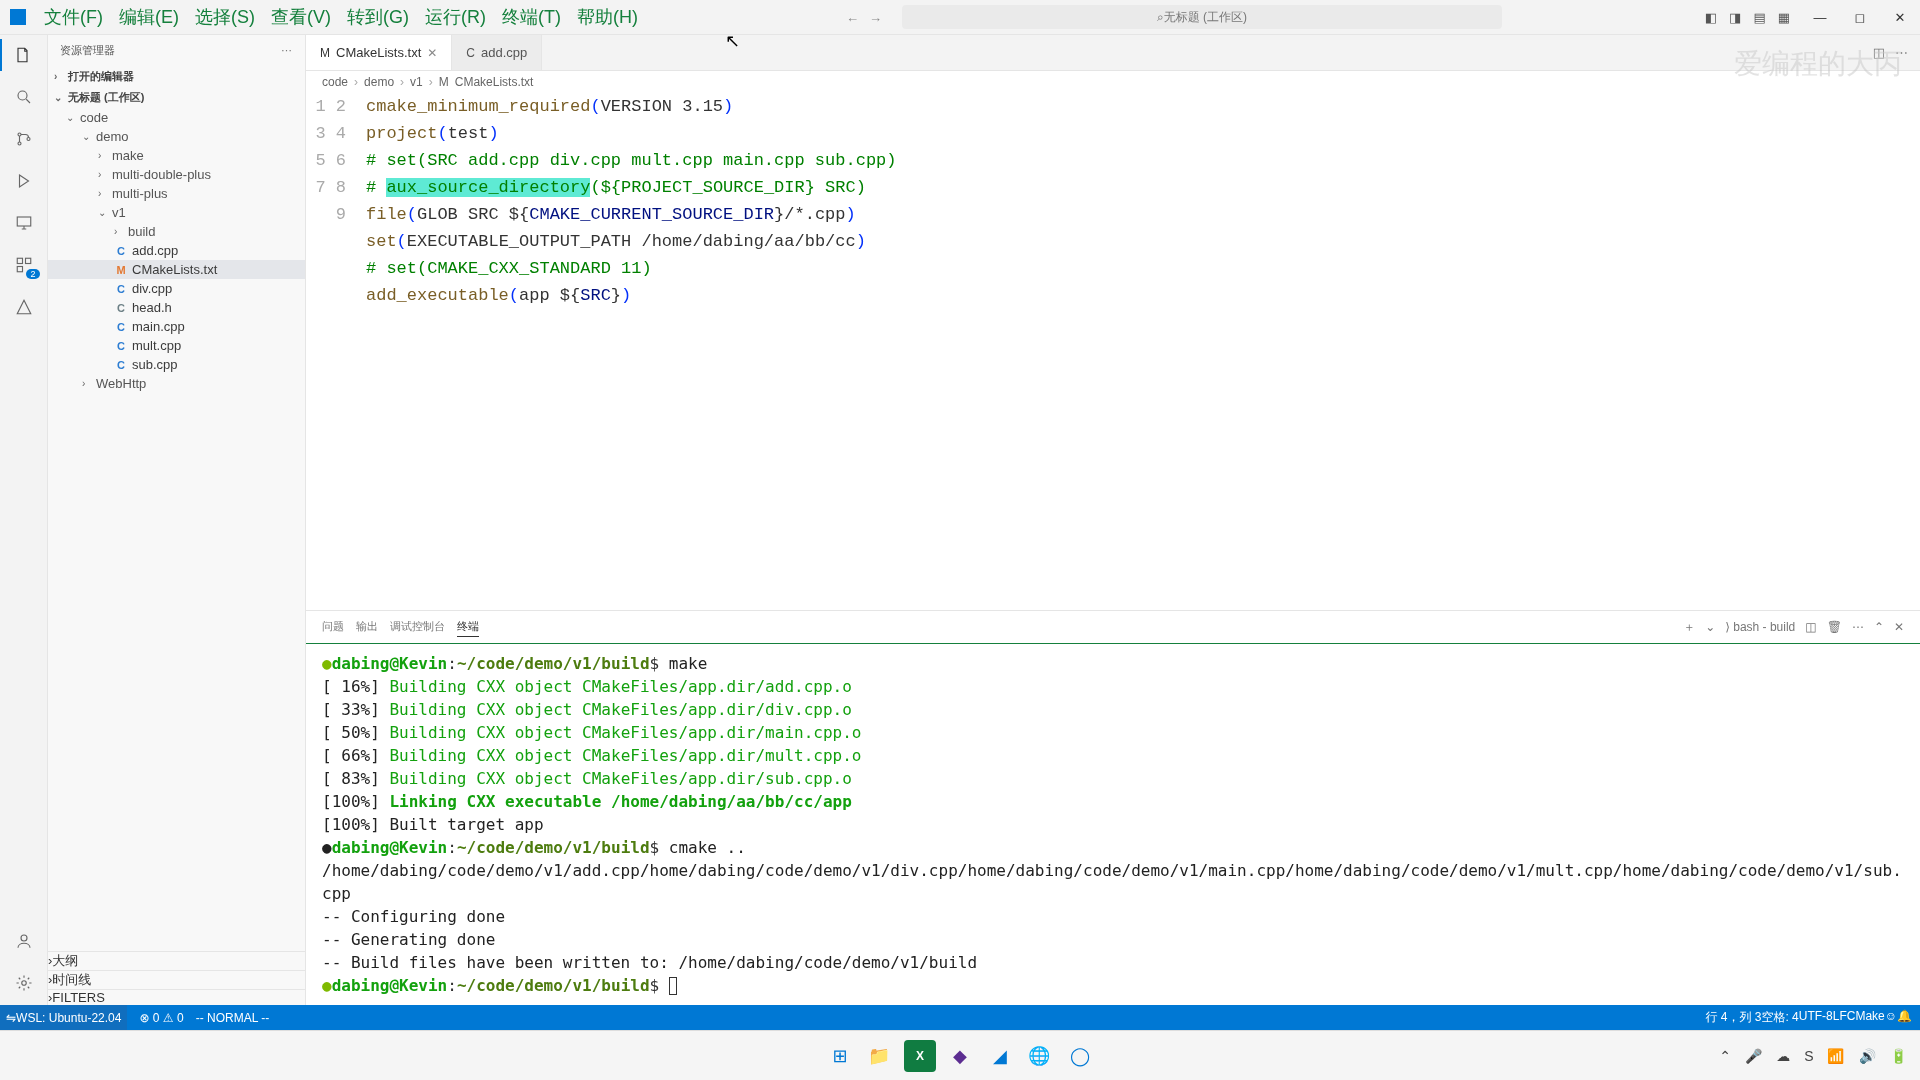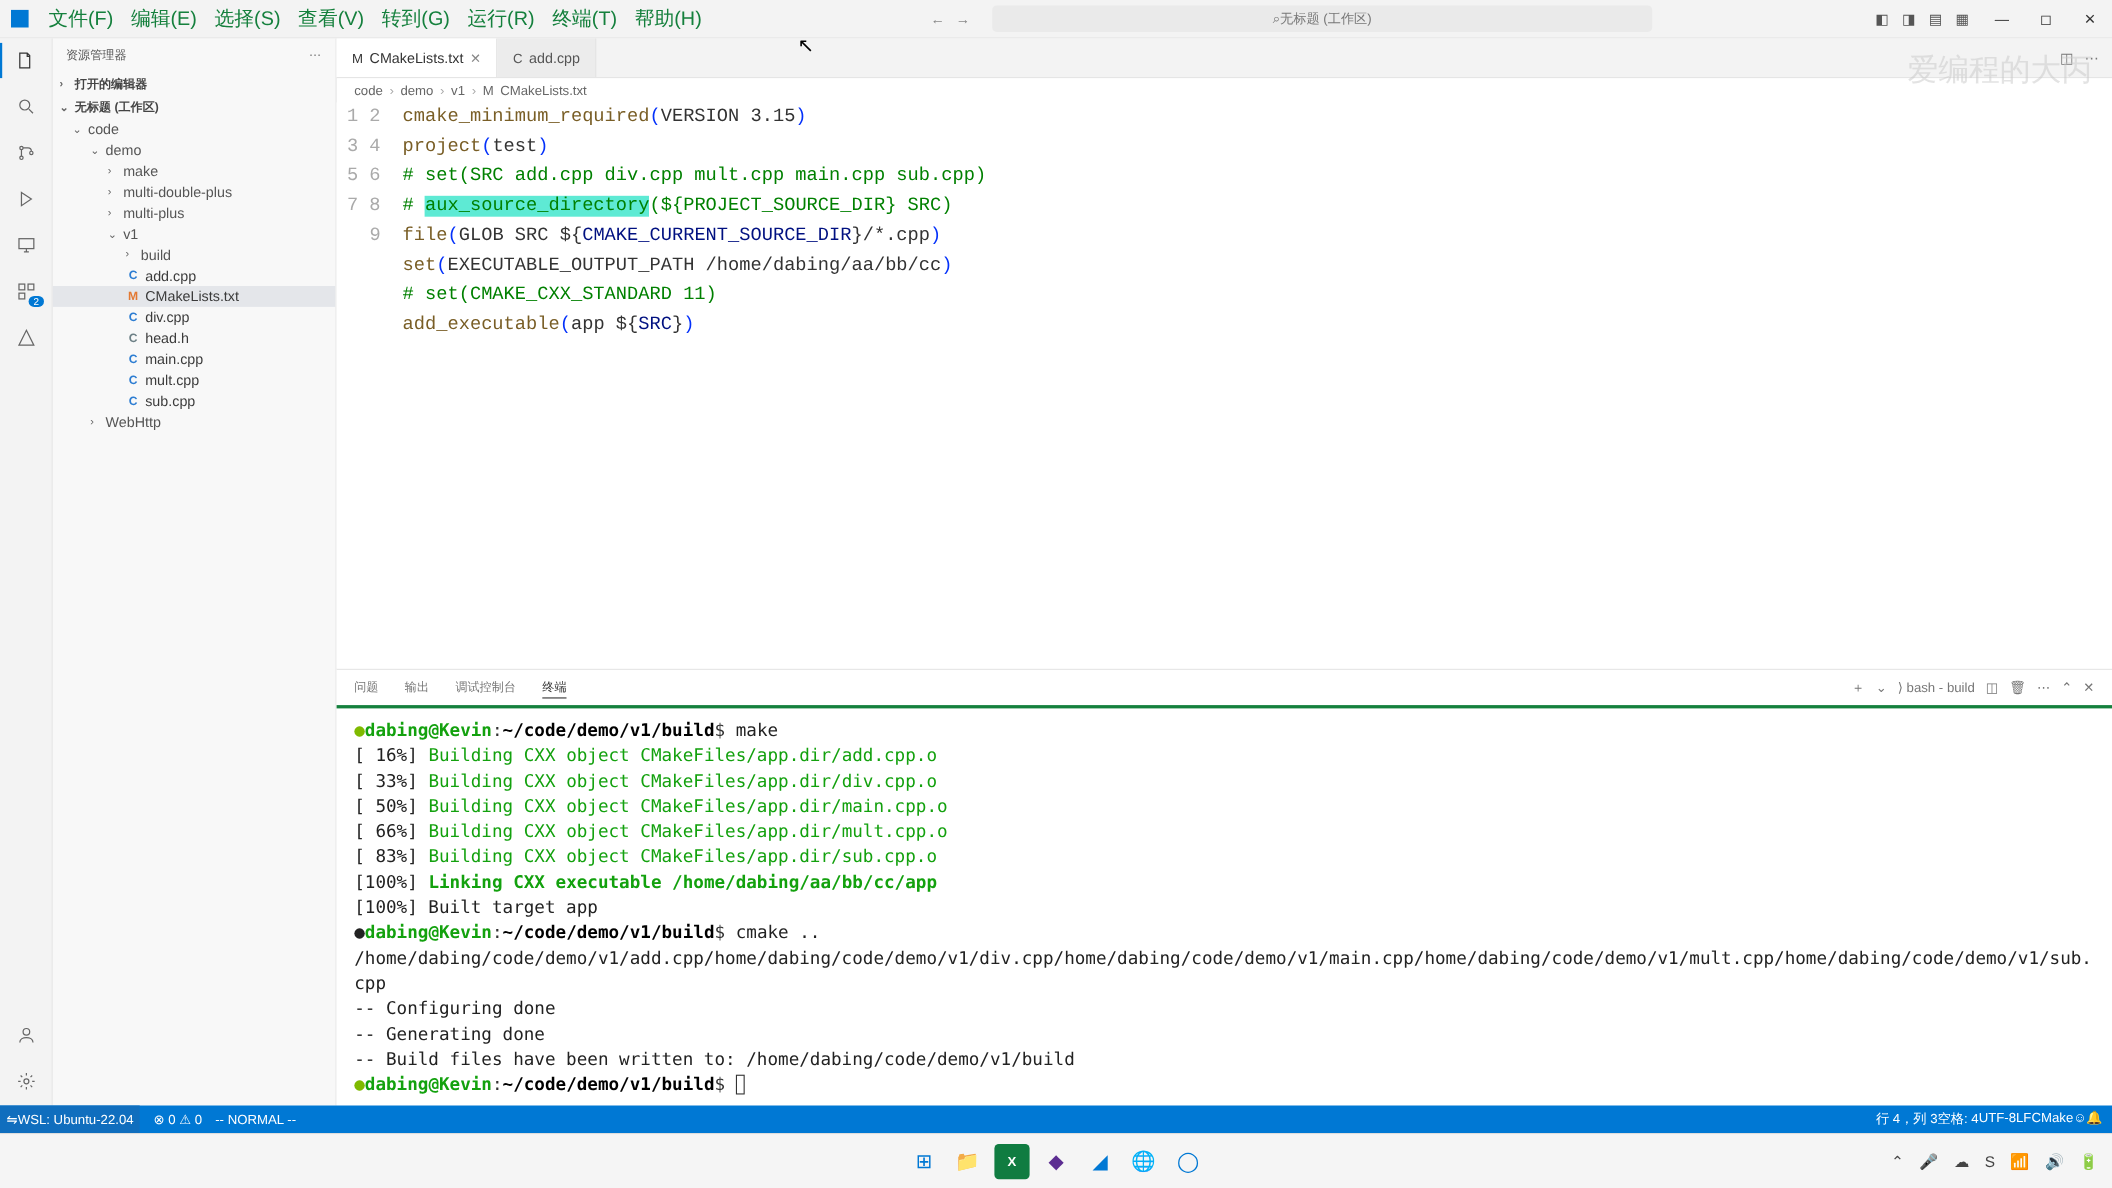--- a/index.html
+++ b/index.html
@@ -49,29 +49,29 @@
 
 .code-area { flex: 1; display: flex; font-family: Consolas, "Courier New", monospace; font-size: 17px; line-height: 27px; background: #fff; overflow: auto; }
 .gutter { width: 60px; text-align: right; padding-right: 20px; color: #aaa; user-select: none; }
 .code-lines { flex: 1; white-space: pre; }
 .tok-fn { color: #795e26; }
 .tok-var { color: #001080; }
 .tok-comment { color: #008000; }
 .tok-paren { color: #0431fa; }
 
 .panel { border-top: 1px solid #e5e5e5; background: #fff; }
-.panel-tabs { display: flex; gap: 24px; padding: 6px 16px; font-size: 11px; color: #777; border-bottom: 3px solid #15803d; }
+.panel-tabs { display: flex; gap: 12px; padding: 6px 16px; font-size: 11px; color: #777; border-bottom: 1px solid #15803d; }
 .panel-tabs .pt { cursor: pointer; padding: 2px 0; }
 .panel-tabs .pt.active { color: #333; border-bottom: 1px solid #333; }
 .panel-tabs .right { margin-left: auto; display: flex; align-items: center; gap: 10px; color: #777; font-size: 12px; }
 .panel-tabs .right span { cursor: pointer; }
 
 .terminal { font-family: Consolas, monospace; font-size: 16px; line-height: 23px; padding: 8px 16px; color: #222; white-space: pre-wrap; word-break: break-all; }
 .term-green { color: #13a10e; }
-.term-path { color: #000000; font-weight: bold; }
+.term-path { color: #4d7c0f; font-weight: bold; }
 .term-user { color: #13a10e; font-weight: bold; }
 .term-circle { color: #7fba00; }
 .term-white { color: #333; }
 .term-cursor { display: inline-block; width: 8px; height: 18px; border: 1px solid #333; vertical-align: text-bottom; }
 
 .statusbar { position: absolute; left: 0; right: 0; bottom: 50px; height: 25px; background: #0078d4; color: #fff; display: flex; align-items: center; font-size: 12px; padding: 0 8px; gap: 12px; }
 .statusbar .sb-item { cursor: pointer; }
 .statusbar .sb-right { margin-left: auto; display: flex; }
 .statusbar .remote { background: #106ebe; padding: 0 6px; height: 100%; display: flex; align-items: center; margin-left: -8px; }
 
@@ -247,20 +247,25 @@
           <span>mult.cpp</span>
         </div>
       <div class="row" style="padding-left:66px">
           <span class="file-icon c-file">C</span>
           <span>sub.cpp</span>
         </div>
       <div class="row" style="padding-left:34px">
           <span class="chev">›</span>
           <span class="folder">WebHttp</span>
         </div>
+    </div>
+    <div class="sidebar-bottom">
+      <div class="section"><span class="chev">›</span><span>大纲</span></div>
+      <div class="section"><span class="chev">›</span><span>时间线</span></div>
+      <div class="section"><span class="chev">›</span><span>FILTERS</span></div>
     </div>
   </div>
 
   <div class="editor">
     <div class="tabs">
       <div class="tab active">
         <span class="file-icon m-file">M</span>
         <span>CMakeLists.txt</span>
         <span class="close">✕</span>
       </div>

